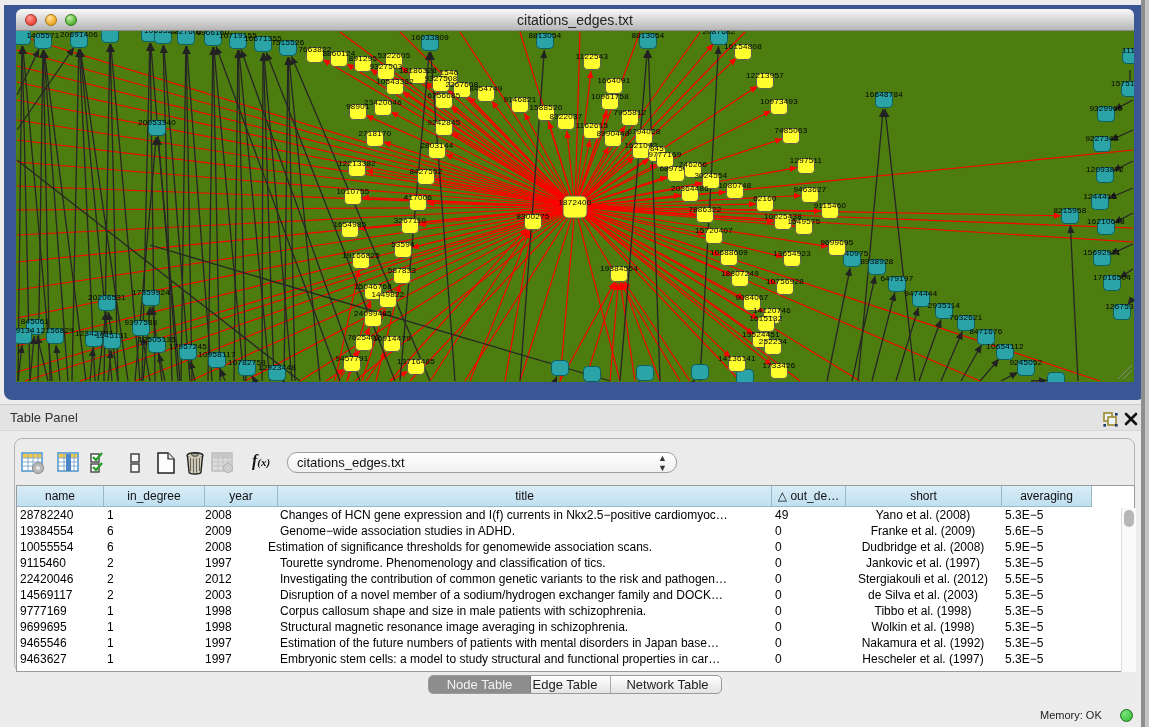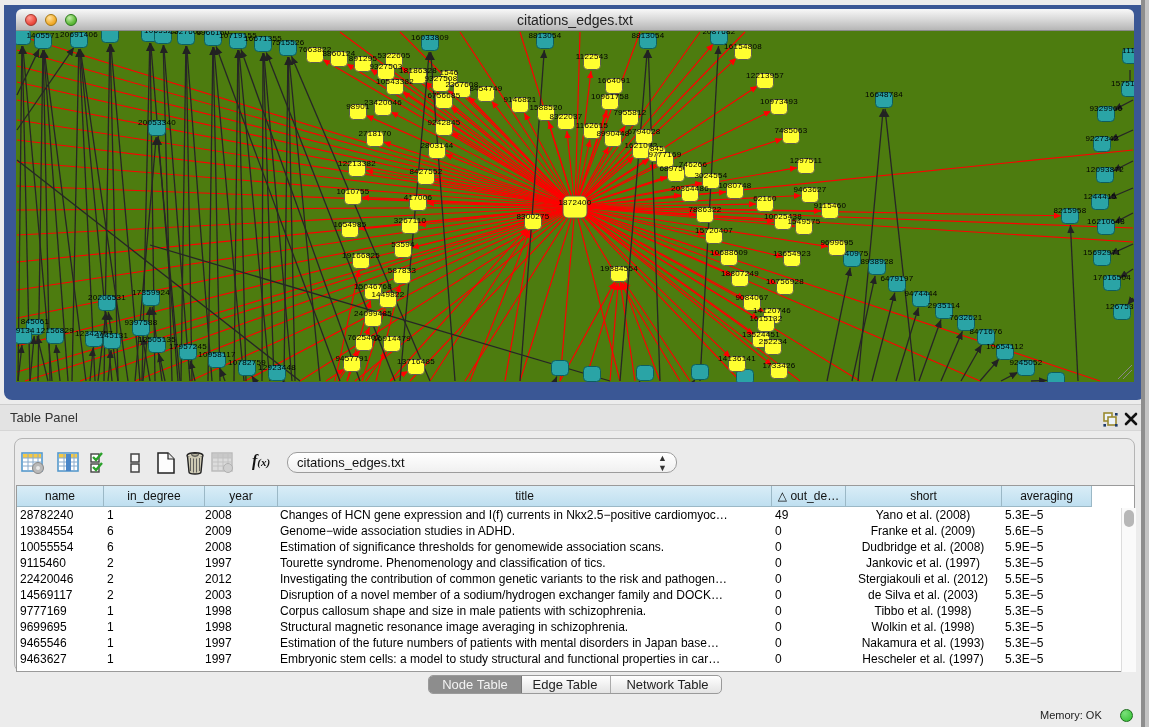--- a/index.html
+++ b/index.html
@@ -648,21 +648,21 @@
       <span style="left:205px">2009</span>
       <span style="left:280px">Genome−wide association studies in ADHD.</span>
       <span style="left:775px">0</span>
       <span style="left:845px;width:156px;text-align:center">Franke et al. (2009)</span>
       <span style="left:1005px">5.6E−5</span>
     </div>
 <div class="trow" style="top:539px">
       <span style="left:20px">10055554</span>
       <span style="left:107px">6</span>
       <span style="left:205px">2008</span>
-      <span style="left:280px">Estimation of significance thresholds for genomewide association scans.</span>
+      <span style="left:268px">Estimation of significance thresholds for genomewide association scans.</span>
       <span style="left:775px">0</span>
       <span style="left:845px;width:156px;text-align:center">Dudbridge et al. (2008)</span>
       <span style="left:1005px">5.9E−5</span>
     </div>
 <div class="trow" style="top:555px">
       <span style="left:20px">9115460</span>
       <span style="left:107px">2</span>
       <span style="left:205px">1997</span>
       <span style="left:280px">Tourette syndrome. Phenomenology and classification of tics.</span>
       <span style="left:775px">0</span>
@@ -704,31 +704,31 @@
       <span style="left:775px">0</span>
       <span style="left:845px;width:156px;text-align:center">Wolkin et al. (1998)</span>
       <span style="left:1005px">5.3E−5</span>
     </div>
 <div class="trow" style="top:635px">
       <span style="left:20px">9465546</span>
       <span style="left:107px">1</span>
       <span style="left:205px">1997</span>
       <span style="left:280px">Estimation of the future numbers of patients with mental disorders in Japan base…</span>
       <span style="left:775px">0</span>
-      <span style="left:845px;width:156px;text-align:center">Nakamura et al. (1993)</span>
+      <span style="left:845px;width:156px;text-align:center">Nakamura et al. (1992)</span>
       <span style="left:1005px">5.3E−5</span>
     </div>
 <div class="trow" style="top:651px">
       <span style="left:20px">9463627</span>
       <span style="left:107px">1</span>
       <span style="left:205px">1997</span>
       <span style="left:280px">Embryonic stem cells: a model to study structural and functional properties in car…</span>
       <span style="left:775px">0</span>
       <span style="left:845px;width:156px;text-align:center">Hescheler et al. (1997)</span>
       <span style="left:1005px">5.3E−5</span>
     </div>
  <div class="abs" id="tabs">
-   <div class="seg" style="left:0;width:93px;background:#8d8d8d;color:#f3f3f3;border-right:1px solid #777">Node Table</div>
+   <div class="seg" style="left:0;width:102px;background:#8d8d8d;color:#f3f3f3;border-right:1px solid #777">Node Table</div>
    <div class="seg" style="left:91px;width:91px;border-right:1px solid #aaa">Edge Table</div>
    <div class="seg" style="left:183px;width:111px">Network Table</div>
  </div>
  <div class="abs" id="mem">Memory: OK</div>
  <div class="abs" id="memdot"></div>
 </div>
 </body></html>

